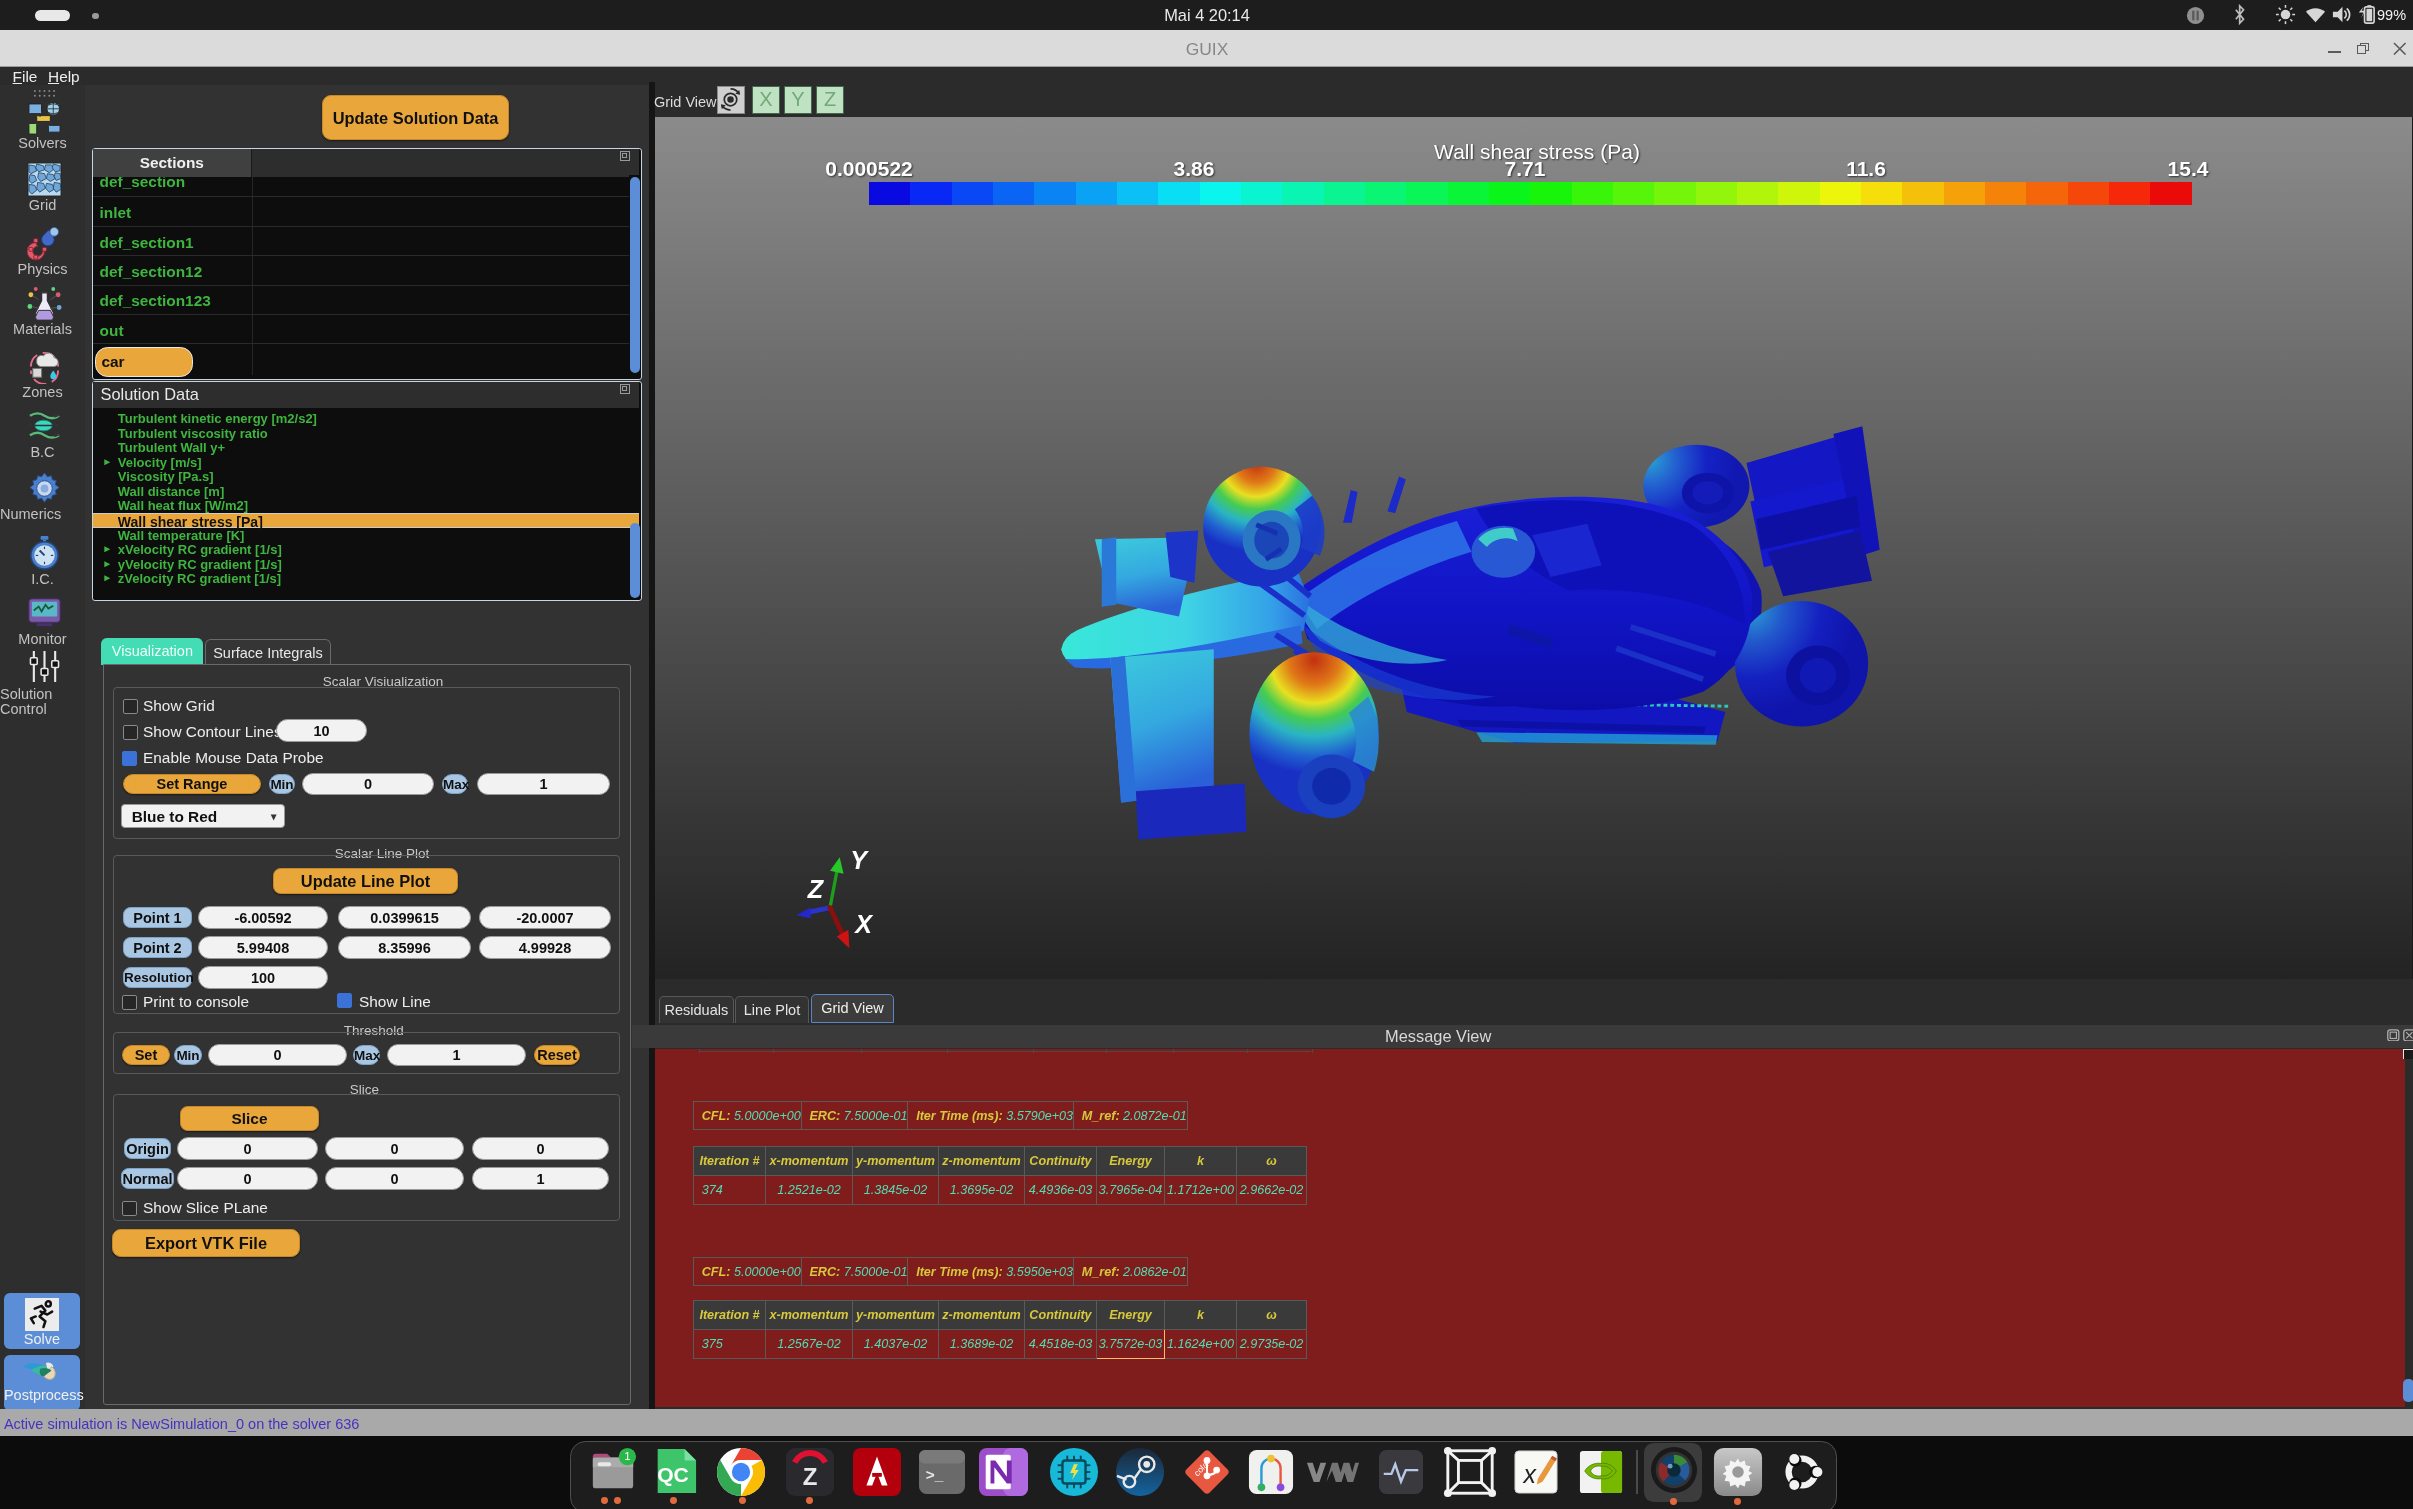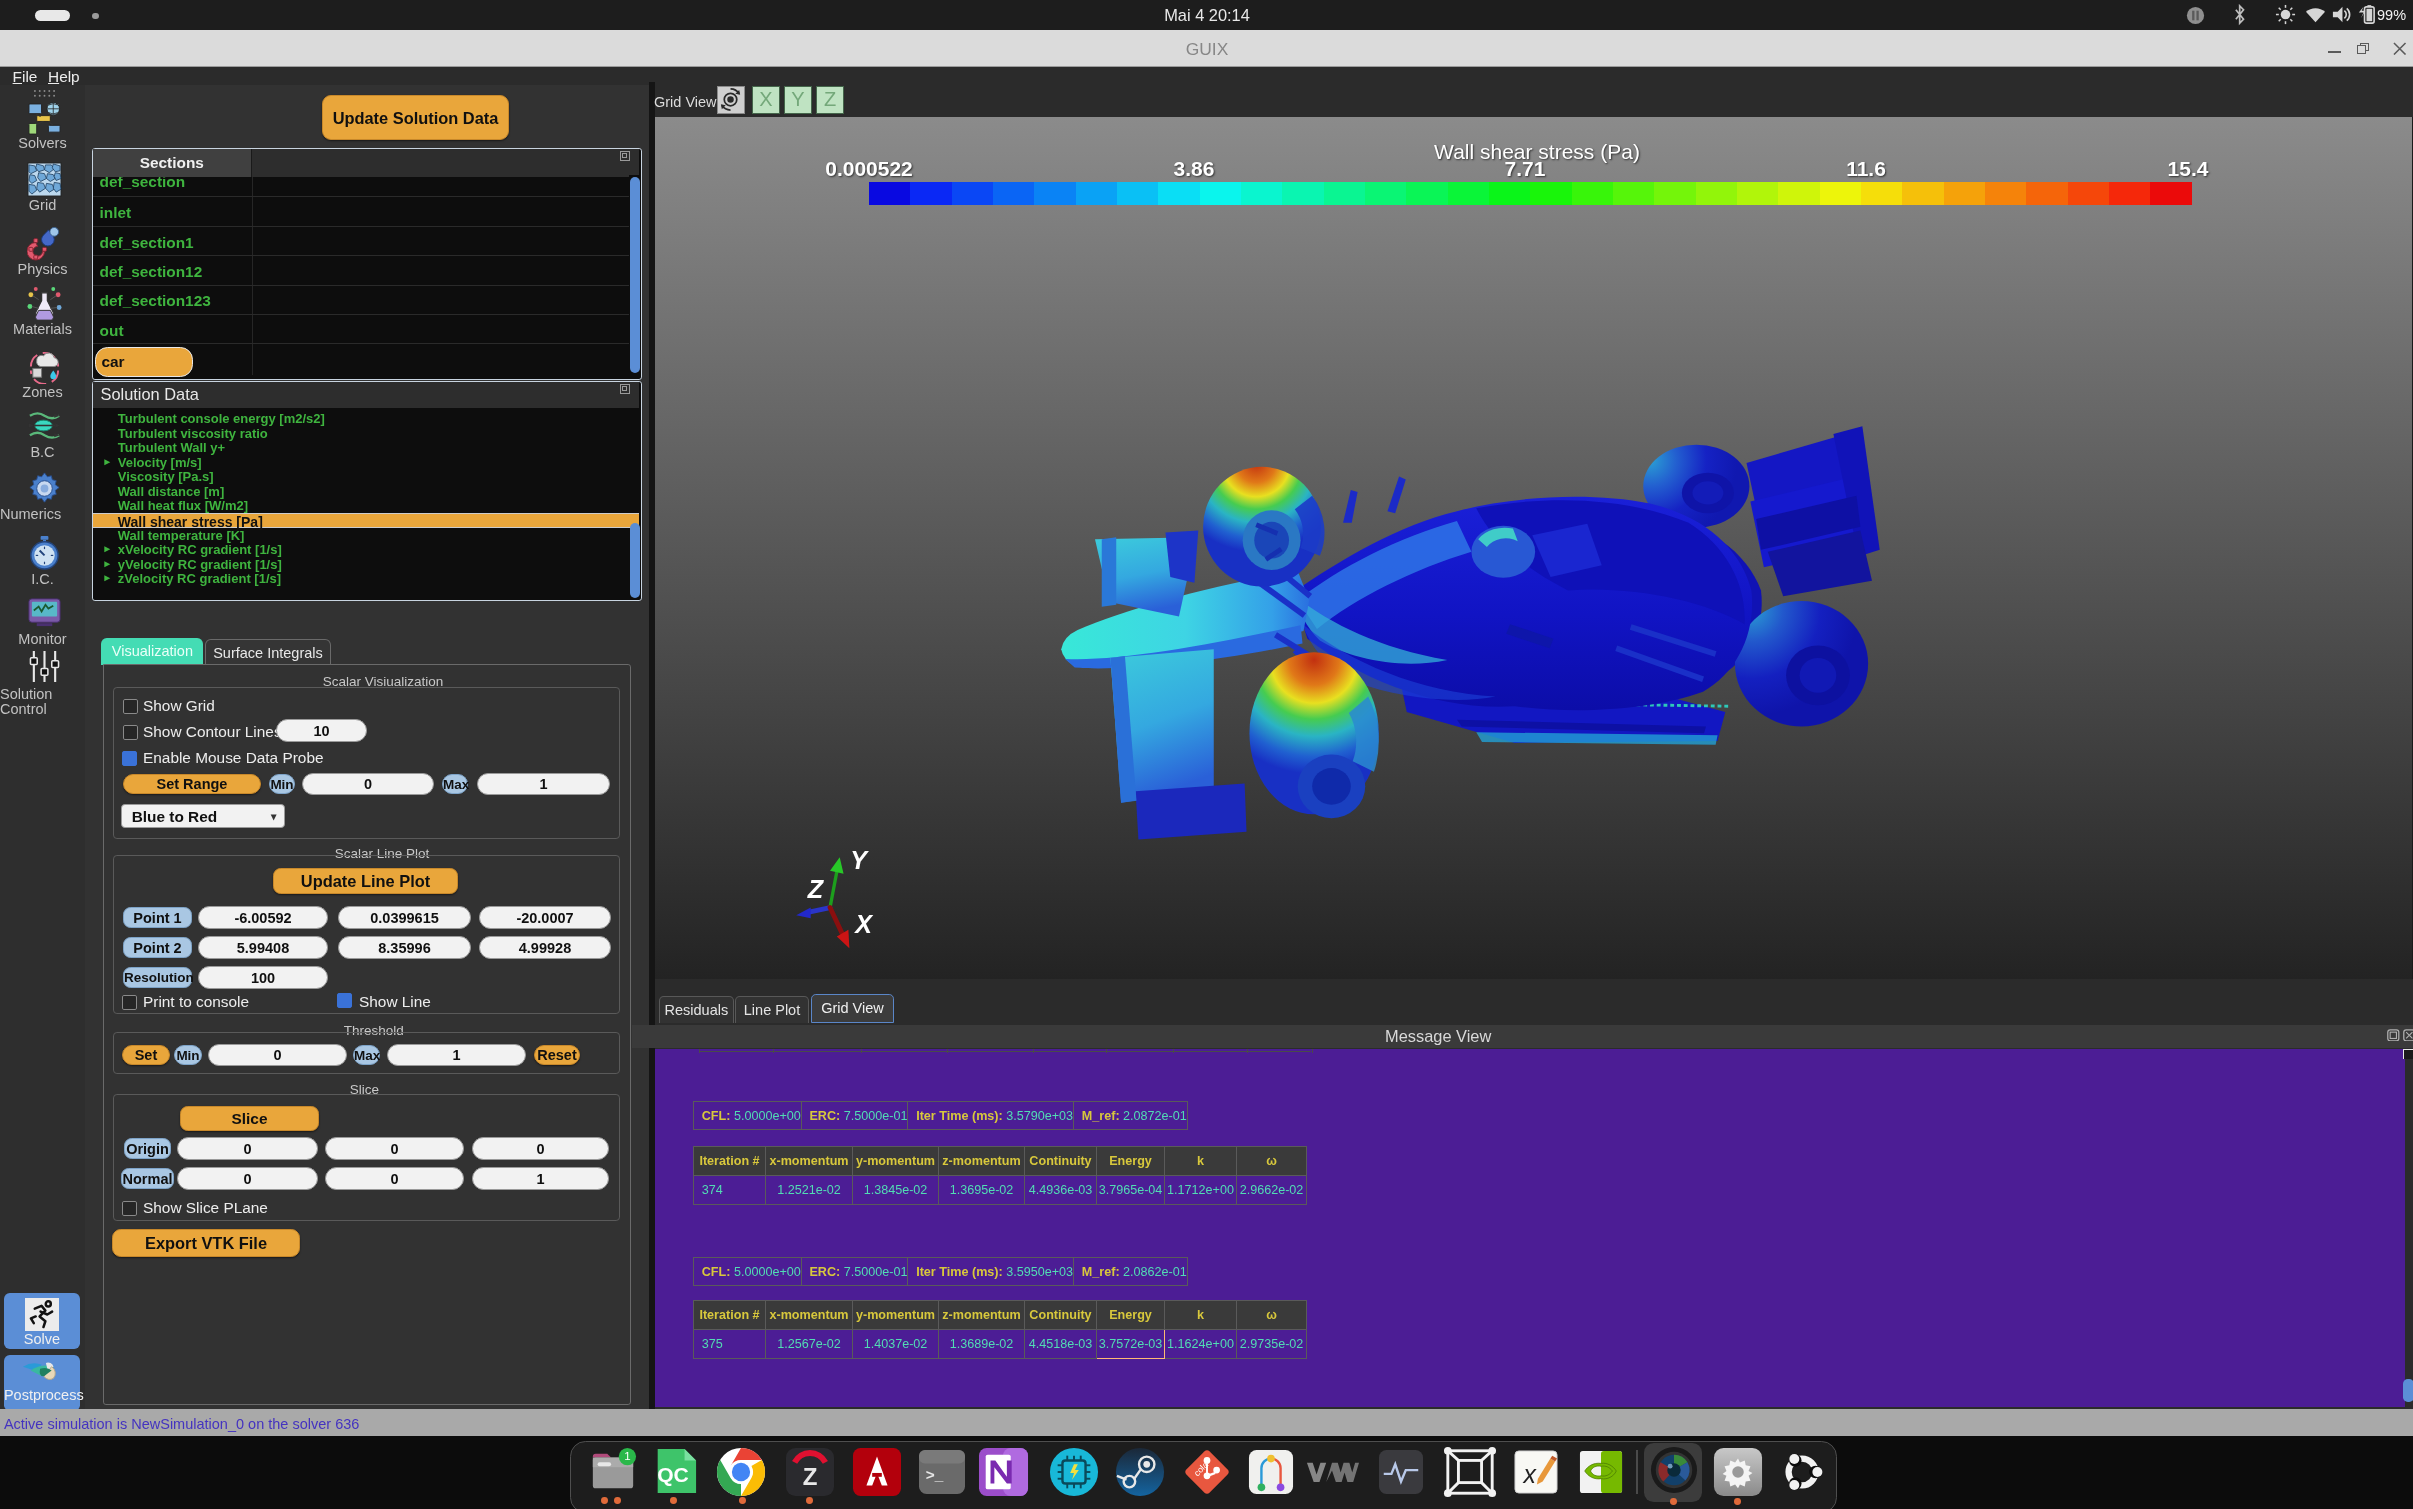--- a/index.html
+++ b/index.html
@@ -9,21 +9,21 @@
 
 #topbar { top:0; left:0; width:2414px; height:30px; background:#1d1d1d; color:#efefef; }
 #titlebar { top:30px; left:0; width:2414px; height:37px; background:#dbdbdb; border-bottom:1px solid #9a9a9a;}
 #menubar { top:67px; left:0; width:2414px; height:1346px; background:#2b2b2b; }
 #sidebar { top:85px; left:0; width:85px; height:1327px; background:#2e2e2e; }
 #leftpanel { top:85px; left:85px; width:564px; height:1327px; background:#323232; }
 #rightsep { top:82px; left:649px; width:5.8px; height:1330px; background:#151515; }
 #viewport { top:117px; left:655px; width:1759px; height:862px; background:linear-gradient(#8b8b8b,#232323); border-right:2.9px solid #1a1a1a;}
 #tabsrow { top:979px; left:655px; width:1759px; height:44px; background:#2b2b2b; }
 #msgheader { top:1025px; left:632px; width:1781px; height:23px; background:#3a3a3a; color:#d8d8d8; }
-#msgarea { top:1049px; left:655px; width:1750px; height:358px; background:#4c1d95; }
+#msgarea { top:1049px; left:655px; width:1750px; height:358px; background:#7f1d1d;font-style:italic; }
 #statusbar { top:1409px; left:0; width:2414px; height:27px; background:#a9a9a9; }
 #dockstrip { top:1436px; left:0; width:2414px; height:73px; background:#0c0c0c; }
 .grn { color:#3fb43f; font-weight:bold; }
 .pill { position:absolute; border-radius:13.5px; text-align:center; font-weight:bold; color:#101010; }
 .orange { background:#e9a63b; border:1px solid #c8882a; box-shadow:0 1px 1.9px rgba(0,0,0,.5); }
 .bluelab { background:#a9c7e3; border:1px solid #7da3c8; }
 .white { background:#f2f2f2; border:1px solid #9a9a9a; }
 .cb { position:absolute; width:15.4px; height:15.4px; background:#262626; border:1px solid #8a8a8a; border-radius:1.9px;}
 .cb.chk { background:#3a72d8; border-color:#3a72d8; }
 .lbl { position:absolute; color:#ededed; font-size:15.4px; }
@@ -272,21 +272,21 @@
   <div class="abs" style="left:536px;top:26px;width:12.6px;height:200px;background:#0d0d0d;"></div>
   <div class="abs" style="left:537px;top:28px;width:10.6px;height:196px;background:#5b8ed6;border-radius:5.8px;"></div>
  </div>
 
  <div class="abs" style="left:6.8px;top:296px;width:550px;height:220px;background:#0d0d0d;border:1.9px solid #c8d4e0;border-radius:2.9px;">
   <div class="abs" style="left:0;top:0;width:546px;height:26px;background:#2d2d2d;color:#e8e8e8;font-size:16.4px;padding:2.9px 0 0 7.7px;">Solution Data</div>
   <div class="abs" style="left:527px;top:1.9px;width:10.6px;height:10.6px;border:1.4px solid #9a9a9a;background:#2d2d2d;">
           <div class="abs" style="left:1.4px;top:1.4px;width:4.8px;height:4.8px;border:1px solid #9a9a9a;"></div>
         </div>
   <div id="sdlist" class="abs" style="left:0;top:29px;width:546px;font-size:13px;font-weight:bold;color:#3fb43f;">
-   <div style="height:14.5px;padding-left:25px;">Turbulent console energy [m2/s2]</div>
+   <div style="height:14.5px;padding-left:25px;">Turbulent kinetic energy [m2/s2]</div>
    <div style="height:14.5px;padding-left:25px;">Turbulent viscosity ratio</div>
    <div style="height:14.5px;padding-left:25px;">Turbulent Wall y+</div>
    <div style="height:14.5px;padding-left:25px;"><span style="position:absolute;left:11.6px;font-size:10.6px;">▸</span>Velocity [m/s]</div>
    <div style="height:14.5px;padding-left:25px;">Viscosity [Pa.s]</div>
    <div style="height:14.5px;padding-left:25px;">Wall distance [m]</div>
    <div style="height:14.5px;padding-left:25px;">Wall heat flux [W/m2]</div>
    <div style="height:15.4px;padding-left:25px;background:#e9a63b;color:#111;border-top:1px solid #ccc;border-bottom:1px solid #ccc;font-size:14px;">Wall shear stress [Pa]</div>
    <div style="height:14.5px;padding-left:25px;">Wall temperature [K]</div>
    <div style="height:14.5px;padding-left:25px;"><span style="position:absolute;left:11.6px;font-size:10.6px;">▸</span>xVelocity RC gradient [1/s]</div>
    <div style="height:14.5px;padding-left:25px;"><span style="position:absolute;left:11.6px;font-size:10.6px;">▸</span>yVelocity RC gradient [1/s]</div>

